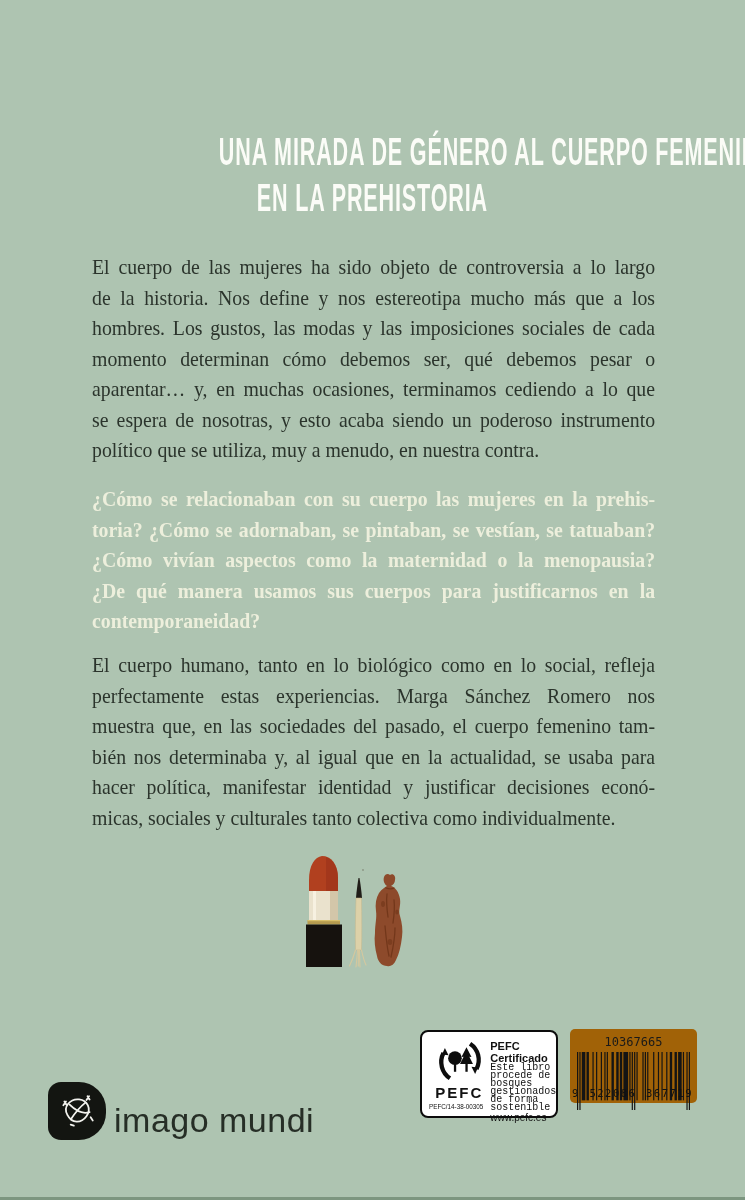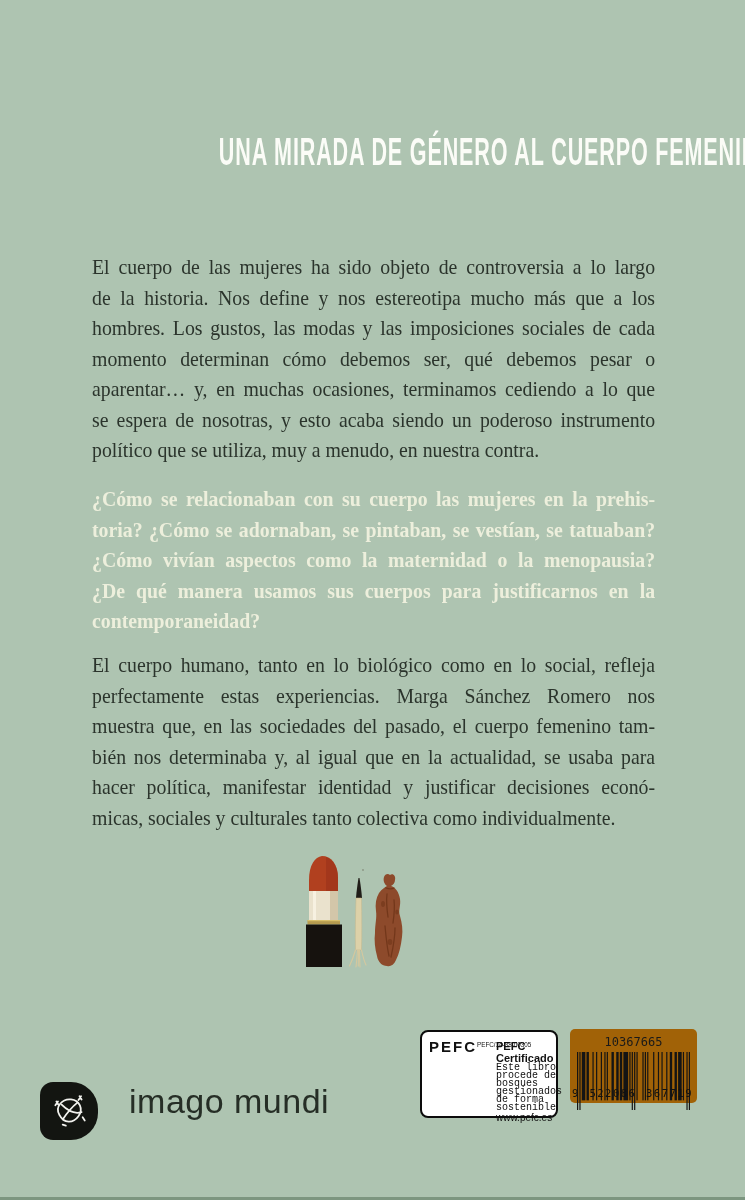--- a/index.html
+++ b/index.html
@@ -30,21 +30,21 @@
   .p-bold{font-weight:700; color:#edefdc;}
   
   .illustration{position:absolute; left:306px; top:854px; width:104px; height:115px;}
   
   .pefc-box{
     position:absolute; left:420px; top:1030px; width:138px; height:88px;
     background:#ffffff; border:2.5px solid #0c0c0c; border-radius:8px;
     box-sizing:border-box; display:flex; padding:6px 7px 5px 7px; gap:7px;
     font-family:"Liberation Sans", sans-serif; color:#111;
   }
-  .pefc-left{width:60px; display:flex; flex-direction:row; align-items:flex-start;}
+  .pefc-left{width:60px; display:flex; flex-direction:column; align-items:flex-end;}
   .pefc-left svg{width:46px; height:46px;}
   .pefc-word{font-weight:700; font-size:15px; letter-spacing:2px; line-height:15px; margin-top:1px;}
   .pefc-code{font-size:6.3px; margin-top:3px; white-space:nowrap;}
   .pefc-right{flex:1; display:flex; flex-direction:column; justify-content:space-between; padding-top:2px; padding-bottom:2px;}
   .pefc-heading{font-weight:700; font-size:11px;}
   .pefc-body{font-size:10px; line-height:8px;font-family:Liberation Mono, monospace;}
   .pefc-url{font-size:10px;}
   
   .barcode{
     position:absolute; left:570px; top:1029px; width:127px; height:74px;
@@ -55,39 +55,40 @@
     font-family:"DejaVu Sans Mono", monospace; font-size:12px; color:#1a1a1a;
   }
   .barcode svg{position:absolute; left:7px; top:23px; width:113px; height:58px;}
   .barcode-digits{
     position:absolute; bottom:4px; left:2px; right:4px;
     display:flex; justify-content:space-between;
     font-family:"DejaVu Sans Mono", monospace; font-size:10.5px; color:#111;
     letter-spacing:1.5px;
   }
   
-  .publisher{position:absolute; left:40px; top:1082px; display:flex; align-items:flex-start; gap:31px;}
+  .publisher{position:absolute; left:48px; top:1082px; display:flex; align-items:flex-end; gap:8px;}
   .pub-mark{
     width:58px; height:58px; background:#131511;
     border-radius:13px 27px 27px 13px;
     display:flex; align-items:center; justify-content:center;
   }
   .pub-mark svg{width:42px; height:42px;}
   .pub-name{
     font-family:"Liberation Sans", sans-serif; font-size:34px; color:#262e26; letter-spacing:0.5px;
   }
   .bottom-edge{position:absolute; left:0; right:0; bottom:0; height:3px; background:#7d9680;}
 </style>
 </head>
 <body>
 
 <div class="page">
 
   <header class="title">
     <div class="title-line"><span>UNA MIRADA DE GÉNERO AL CUERPO FEMENINO</span></div>
+    <div class="title-line"><span>EN LA PREHISTORIA</span></div>
   </header>
 
   <section class="para p-regular" style="top:252px">
       <div class="line">El cuerpo de las mujeres ha sido objeto de controversia a lo largo</div>
       <div class="line">de la historia. Nos define y nos estereotipa mucho más que a los</div>
       <div class="line">hombres. Los gustos, las modas y las imposiciones sociales de cada</div>
       <div class="line">momento determinan cómo debemos ser, qué debemos pesar o</div>
       <div class="line">aparentar… y, en muchas ocasiones, terminamos cediendo a lo que</div>
       <div class="line">se espera de nosotras, y esto acaba siendo un poderoso instrumento</div>
       <div class="line last">político que se utiliza, muy a menudo, en nuestra contra.</div>

